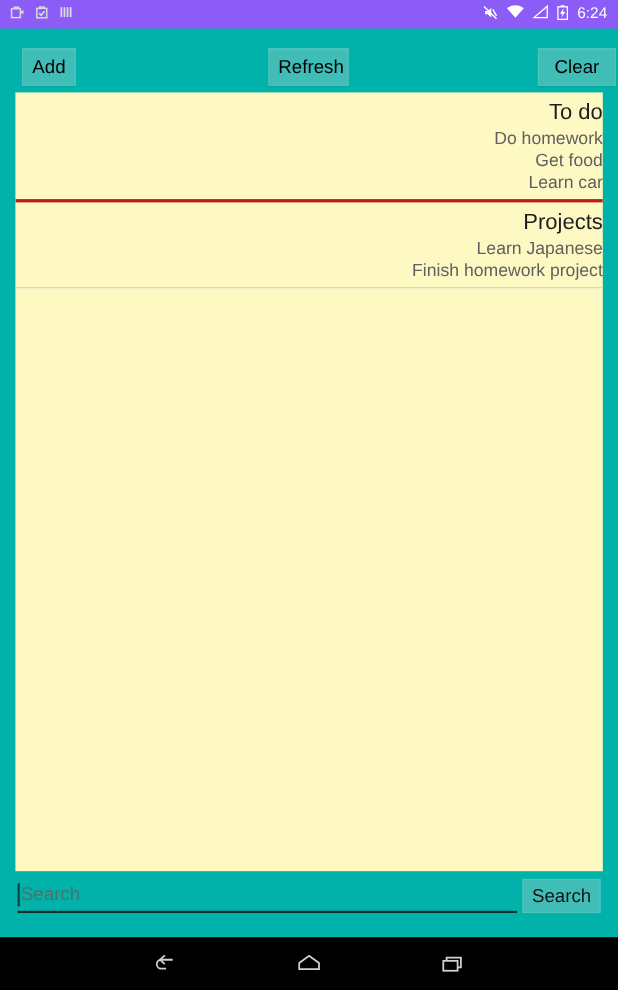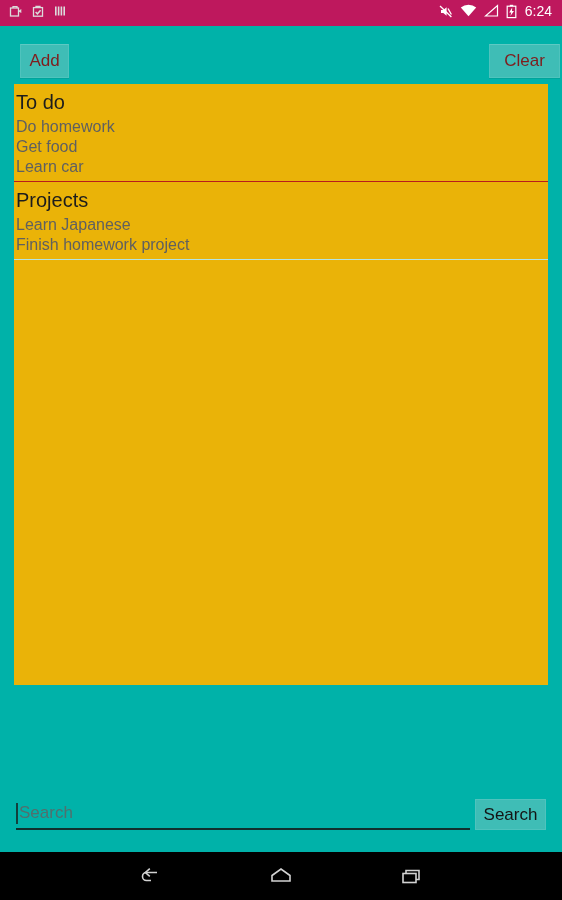--- a/index.html
+++ b/index.html
@@ -19,21 +19,21 @@
     height: 900px;
     background: #00b2a9;
   }
 
   
   .statusbar {
     position: absolute;
     left: 0; top: 0;
     width: 562px;
     height: 26px;
-    background: #be185d;
+    background: #8b5cf6;
     display: flex;
     align-items: center;
     box-sizing: border-box;
     padding: 0 10px 4px 8px;
   }
   .status-left {
     display: flex;
     align-items: center;
     gap: 9px;
   }
@@ -61,65 +61,66 @@
     left: 0;
     top: 26px;
     width: 562px;
     height: 58px;
   }
   .abtn {
     position: absolute;
     background: #3fbdb6;
     border: 1px solid #4fc3bd;
     border-top-color: #5ec9c3;
-    color: #7f1d1d;
+    color: #000000;
     font-size: 17px;
     font-family: "Liberation Sans", sans-serif;
     text-align: center;
     line-height: 32px;
     height: 34px;
     box-sizing: border-box;
     padding: 0 8px;
     cursor: pointer;
     box-shadow: 0 1px 0 rgba(0,0,0,0.08);
   }
   #btn-add   { left: 20px;  top: 18px; width: 49px; }
   #btn-refresh { left: 244px; top: 18px; width: 73px; }
   #btn-clear { left: 489px; top: 18px; width: 71px; }
 
   
   .listpanel {
     position: absolute;
     left: 14px;
     top: 84px;
     width: 534px;
-    height: 601px;
-    background: #eab308;
+    height: 708px;
+    background: #fef9c3;
     overflow: hidden;
+    text-align: right;
   }
   .group-header {
     font-size: 20px;
     color: #1d1d1d;
     padding: 2px 0 3px 2px;
     line-height: 24px;
     font-family: "Liberation Sans", sans-serif;
   }
   .group-item {
     font-size: 16px;
     color: #606060;
     line-height: 20px;
     padding: 0 0 0 2px;
     font-family: "Liberation Sans", sans-serif;
   }
   .group {
     padding: 4px 0 4px 0;
     box-sizing: border-box;
   }
   .group + .group {
-    border-top: 1px solid #b91c1c;
+    border-top: 3px solid #b91c1c;
   }
   .group-spacer-bottom {
     border-top: 1px solid #b4e4e1;
   }
 
   
   .searchrow {
     position: absolute;
     left: 0;
     top: 792px;
@@ -245,20 +246,21 @@
           <rect x="3.8" y="0.8" width="3.4" height="1.4" fill="#ffffff"></rect>
           <path d="M6.2 3.6 L3.2 8.4 h2 l-0.8 3.6 L8 7 h-2 z" fill="#ffffff"></path>
         </svg>
       </span>
       <span class="clock">6:24</span>
     </div>
   </div>
 
   <div class="btnrow">
     <div class="abtn" id="btn-add">Add</div>
+    <div class="abtn" id="btn-refresh">Refresh</div>
     <div class="abtn" id="btn-clear">Clear</div>
   </div>
 
   <div class="listpanel">
 
     <div class="group">
       <div class="group-header">To do</div>
       <div class="group-item">Do homework</div>
       <div class="group-item">Get food</div>
       <div class="group-item">Learn car</div>

